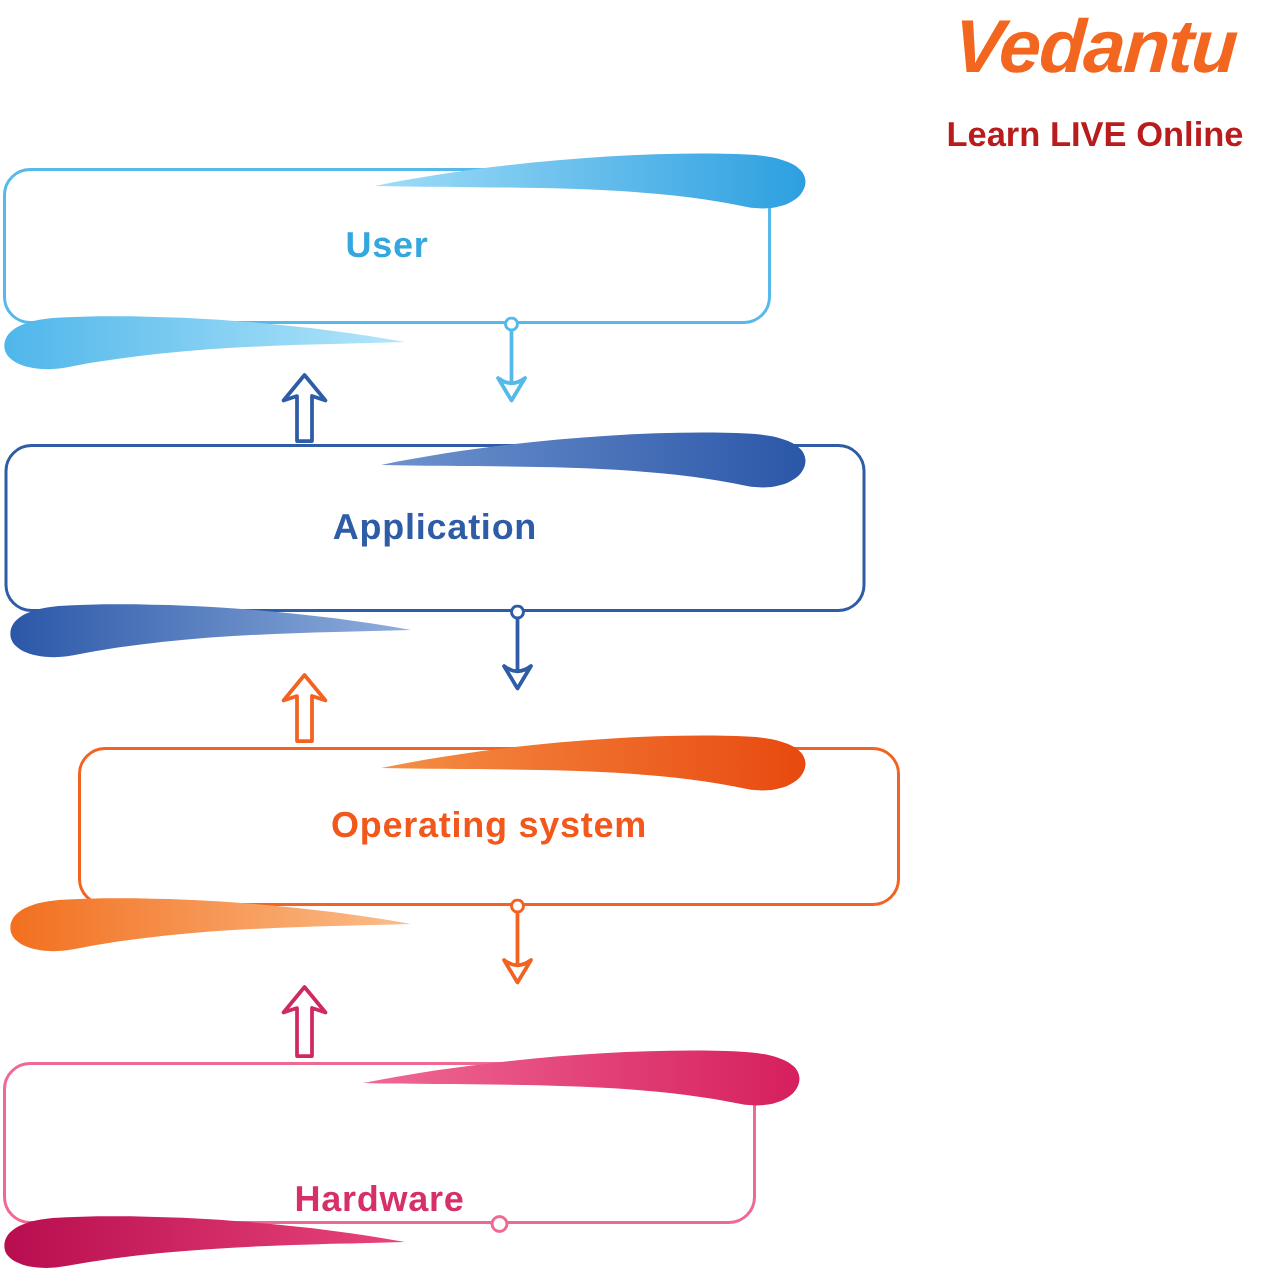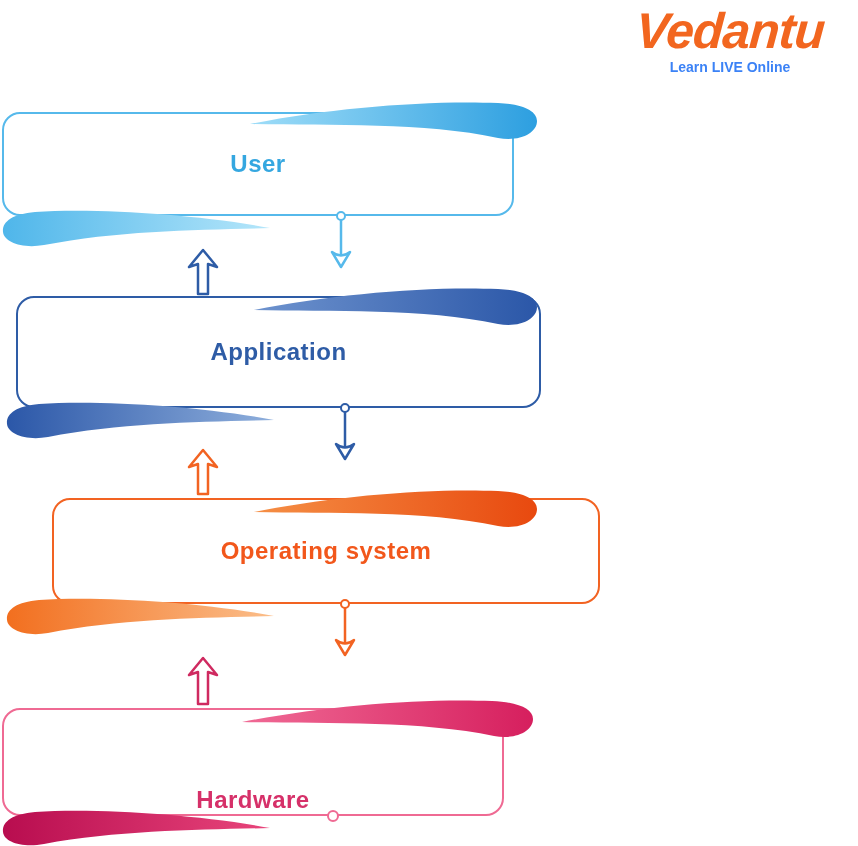--- a/index.html
+++ b/index.html
@@ -6,21 +6,21 @@
   .canvas{
     position:relative;width:858px;height:846px;background:#ffffff;overflow:hidden;
     font-family:"Liberation Sans", sans-serif;
   }
   
   .logo{position:absolute;top:4px;right:2px;width:252px;text-align:center;}
   .logo-brand{
     font-size:50px;font-weight:bold;font-style:italic;color:#F2661F;
     letter-spacing:-1px;line-height:1.1;transform:skewX(-4deg);
   }
-  .logo-tagline{font-size:14px;font-weight:bold;color:#3b82f6;margin-top:0px;}
+  .logo-tagline{font-size:23px;font-weight:bold;color:#b91c1c;margin-top:17px;}
   
   .box{
     position:absolute;border:2.5px solid;border-radius:18px;background:#fff;
     display:flex;align-items:center;justify-content:center;box-sizing:border-box;
   }
   .label{font-size:24px;font-weight:bold;letter-spacing:.5px;}
   .layer-user  .box{border-color:#56B9EB;}
   .layer-user  .label{color:#35A7E0;}
   .layer-app   .box{border-color:#2E5CA6;}
   .layer-app   .label{color:#2E5CA6;}
@@ -71,21 +71,21 @@
       <line x1="12" y1="9" x2="12" y2="44" stroke="#56B9EB" stroke-width="2.5"></line>
       <path d="M12,56 L3,41 Q12,48 21,41 Z" fill="#fff" stroke="#56B9EB" stroke-width="2.5" stroke-linejoin="round"></path>
     </svg>
   </div>
 
   <svg class="deco" style="left:187px;top:248px;" width="32" height="48" viewBox="0 0 32 48">
     <path d="M16,2 L30,19 L21,16 L21,46 L11,46 L11,16 L2,19 Z" fill="#fff" stroke="#2E5CA6" stroke-width="2.5" stroke-linejoin="round"></path>
   </svg>
 
   <div class="layer-app">
-    <div class="box" style="left:16px;top:296px;width:525px;height:112px;">
+    <div class="box" style="left:3px;top:296px;width:574px;height:112px;">
       <span class="label">Application</span>
     </div>
     <svg class="deco" style="left:252px;top:286px;" width="288" height="46" viewBox="0 0 288 46">
       <defs>
           <linearGradient id="ga-top" x1="0" y1="0" x2="1" y2="0">
         <stop offset="0" stop-color="#6E93CE"></stop>
             <stop offset="1" stop-color="#2B57A8"></stop>
       </linearGradient>
         </defs>
       <path d="M2,24 C80,8 178,0 246,3 C271,4 285,11 285,21 C285,33 268,42 246,38 C172,22 78,26 2,24 Z" fill="url(#ga-top)"></path>

